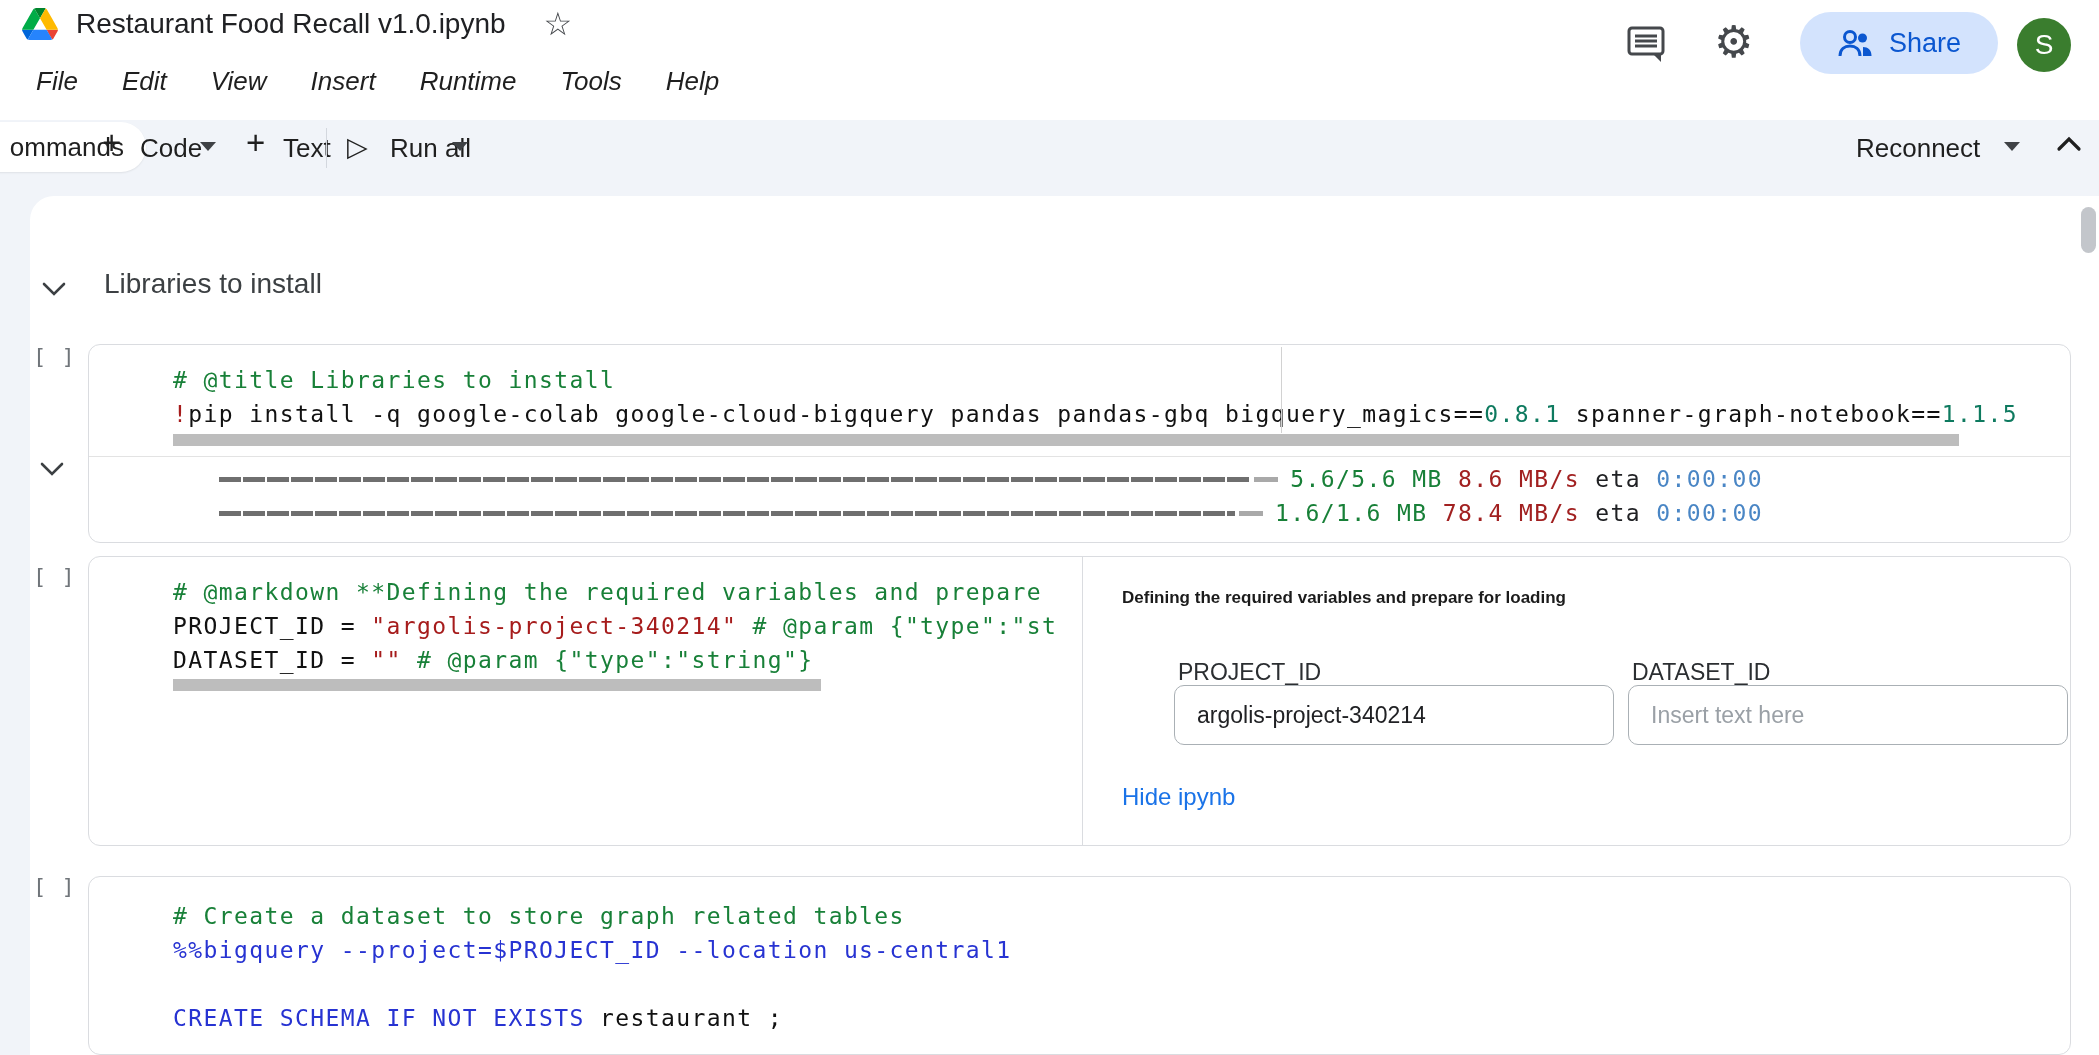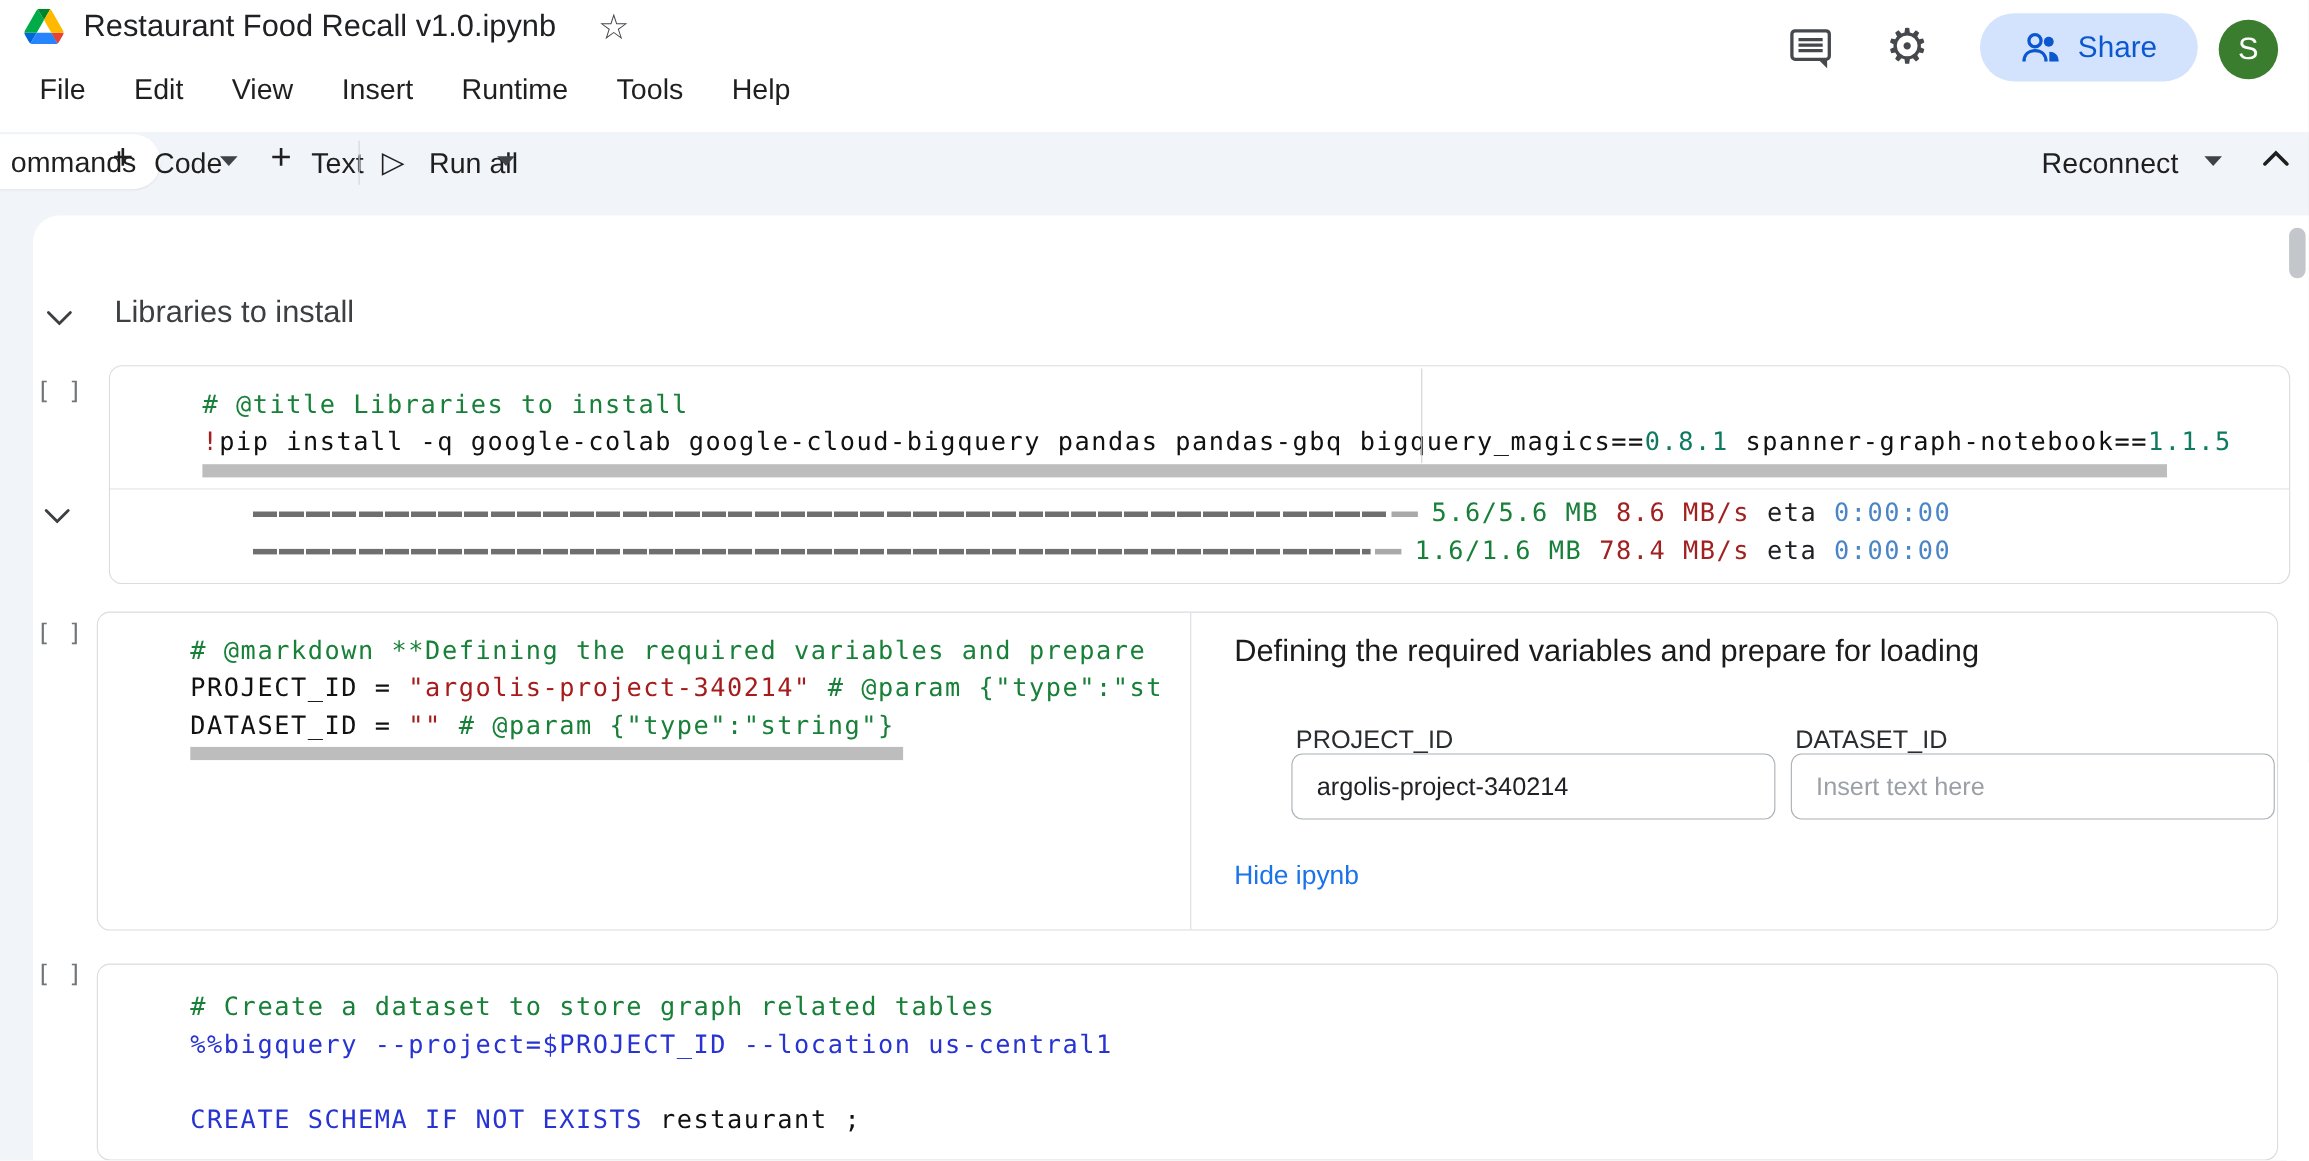--- a/index.html
+++ b/index.html
@@ -10,21 +10,21 @@
   .title-row{position:absolute;left:22px;top:8px;display:flex;align-items:center;}
   .logo{width:36px;height:32px;margin-right:18px;}
   .doc-title{font-size:28px;color:#202124;}
   .star{font-size:32px;color:#45484c;margin-left:38px;line-height:32px;}
   .icon-btn{position:absolute;color:#45484c;}
   .share-pill{position:absolute;left:1800px;top:12px;width:198px;height:62px;border-radius:31px;
       background:#d3e3fd;display:flex;align-items:center;justify-content:center;gap:14px;
       color:#0b57d0;font-size:27px;font-weight:500;}
   .avatar{position:absolute;left:2017px;top:18px;width:54px;height:54px;border-radius:50%;
       background:#3a7d2e;color:#fff;font-size:28px;display:flex;align-items:center;justify-content:center;}
-  .menu-row{position:absolute;left:14px;top:62px;display:flex;font-size:26px;color:#1f1f1f;}
+  .menu-row{position:absolute;left:14px;top:62px;display:flex;font-size:26px;color:#1f1f1f;font-style:italic;}
   .menu-item{padding:4px 22px;cursor:default;}
   
   .page-gray{position:absolute;left:0;top:120px;width:2099px;height:935px;background:#f1f4f9;}
   .content-card{position:absolute;left:30px;top:196px;width:2069px;height:859px;background:#fff;
       border-radius:24px 0 0 0;}
   .toolbar{position:absolute;left:0;top:120px;width:1681px;height:55px;}
   .commands-pill{position:absolute;left:-28px;top:2px;width:152px;height:50px;background:#fff;
       border-radius:25px;display:flex;align-items:center;justify-content:flex-end;padding-right:22px;
       font-size:26px;color:#1f1f1f;box-shadow:0 1px 2px rgba(0,0,0,0.08);}
   .tb{position:absolute;font-size:26px;color:#1f1f1f;}
@@ -42,33 +42,33 @@
   .code-line{position:absolute;left:84px;white-space:pre;font-family:"DejaVu Sans Mono",monospace;
       font-size:23px;line-height:34px;letter-spacing:1.4px;color:#111;}
   .cm-comment{color:#188038;}
   .cm-string{color:#a61c1c;}
   .cm-number{color:#0e7a5f;}
   .cm-keyword{color:#2733d2;}
   .cm-plain{color:#111;}
   .hscroll{position:absolute;height:12px;background:#bdbdbd;}
   .cursor-line{position:absolute;width:1px;background:#d2d2d2;}
   
-  #cell1{top:332px;height:197px;margin-left:11px;}
+  #cell1{top:344px;height:197px;}
   #cell1 .code-zone{position:absolute;left:0;top:0;width:100%;height:111px;border-bottom:1px solid #e3e3e3;overflow:hidden;}
   .out-row{position:absolute;left:130px;width:1544px;height:34px;display:flex;align-items:center;
       font-family:"DejaVu Sans Mono",monospace;font-size:23px;letter-spacing:1.4px;white-space:pre;}
   .pbar{flex:1;height:5px;background:repeating-linear-gradient(90deg,#6f6f6f 0 22px,#ffffff 22px 24px);}
   .pbar-tail{width:24px;height:5px;background:#a9a9a9;margin:0 12px 0 4px;}
   .t-green{color:#188038;} .t-red{color:#a12020;} .t-blue{color:#4a86c5;} .t-black{color:#202124;}
   
   #cell2{top:556px;height:288px;}
   #cell2 .code-zone{position:absolute;left:0;top:0;width:993px;height:100%;overflow:hidden;}
   .v-divider{position:absolute;left:993px;top:0;bottom:0;width:1px;background:#dadce0;}
   .form-zone{position:absolute;left:994px;top:0;right:0;bottom:0;}
-  .form-heading{position:absolute;left:39px;top:19px;font-size:28px;font-weight:400;color:#1b1b1b;}
+  .form-heading{position:absolute;left:39px;top:31px;font-size:17px;font-weight:700;color:#1b1b1b;}
   .field-label{position:absolute;top:102px;font-size:23px;color:#2b2e31;}
   .field-input{position:absolute;top:128px;width:440px;height:60px;border:1px solid #aab0b5;border-radius:10px;
       font-family:"Liberation Sans",sans-serif;font-size:23px;color:#202124;padding:0 22px;box-sizing:border-box;outline:none;background:#fff;}
   .field-input::placeholder{color:#9aa0a6;}
   .hide-code{position:absolute;left:39px;top:226px;font-size:24px;font-weight:500;color:#1a73e8;cursor:pointer;}
   
   #cell3{top:876px;height:177px;}
   #cell3 .code-zone{position:absolute;left:0;top:0;width:100%;height:100%;overflow:hidden;}
   
   .v-thumb{position:absolute;left:2081px;top:207px;width:15px;height:46px;border-radius:8px;background:#c3c6cb;}

